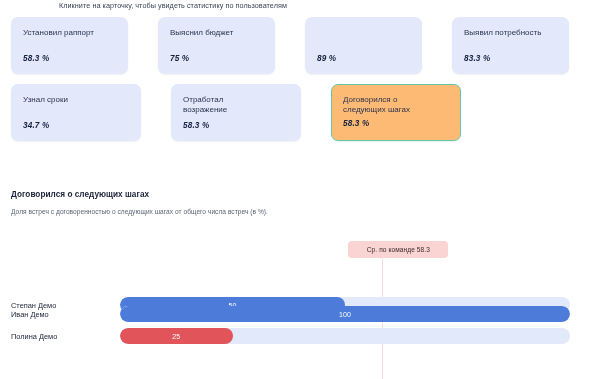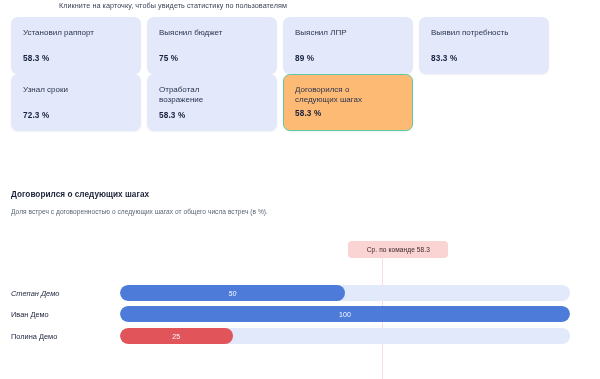--- a/index.html
+++ b/index.html
@@ -30,22 +30,22 @@
 
   
   .cards-wrap {
     position: absolute;
     left: 11px;
     top: 17px;
     width: 558px;
   }
   .card-row {
     display: flex;
-    gap: 6px;
-    margin-bottom: 0;
+    gap: 30px;
+    margin-bottom: 10px;
   }
   .card {
     width: 130px;
     height: 57px;
     box-sizing: border-box;
     background: #e3e9fa;
     border: 1px solid transparent;
     border-radius: 7px;
     padding: 10px 11px 0 11px;
     position: relative;
@@ -64,20 +64,21 @@
     white-space: pre-line;
   }
   .card-value {
     position: absolute;
     left: 11px;
     bottom: 10px;
     font-size: 8.2px;
     font-weight: 700;
     color: #16213f;
     letter-spacing: .02em;
+    font-style: italic;
   }
   .card.selected .card-value {
     bottom: 12px;
   }
 
   
   .section {
     position: absolute;
     left: 11px;
     top: 190px;
@@ -175,33 +176,32 @@
   <div class="card-row">
     <div class="card">
       <div class="card-title">Установил раппорт</div>
       <div class="card-value">58.3 %</div>
     </div>
     <div class="card">
       <div class="card-title">Выяснил бюджет</div>
       <div class="card-value">75 %</div>
     </div>
     <div class="card">
-      <div class="card-title">Выяснил ЛПР</div>
       <div class="card-value">89 %</div>
     </div>
     <div class="card">
       <div class="card-title">Выявил потребность</div>
       <div class="card-value">83.3 %</div>
     </div>
   </div>
 
   <div class="card-row">
     <div class="card">
       <div class="card-title">Узнал сроки</div>
-      <div class="card-value">72.3 %</div>
+      <div class="card-value">34.7 %</div>
     </div>
     <div class="card">
       <div class="card-title">Отработал
 возражение</div>
       <div class="card-value">58.3 %</div>
     </div>
     <div class="card selected">
       <div class="card-title">Договорился о
 следующих шагах</div>
       <div class="card-value">58.3 %</div>
@@ -215,21 +215,21 @@
   <div class="section-sub">Доля встреч с договоренностью о следующих шагах от общего числа встреч (в %).</div>
 </div>
 
 <div>
 
   <div class="avg-badge" style="left: 348.35px;">
     <span>Ср. по команде 58.3</span>
   </div>
   <div class="avg-line" style="left: 382.35px;"></div>
 
-  <div class="bar-row" style="top:285px;font-style:italic;">
+  <div class="bar-row" style="top:297px;">
     <div class="bar-label">Степан Демо</div>
     <div class="bar-track">
       <div class="bar-fill blue" id="fill-0" style="width: 225px;">
         <span>50</span>
       </div>
     </div>
   </div>
 
   <div class="bar-row" style="top:306px;">
     <div class="bar-label">Иван Демо</div>

